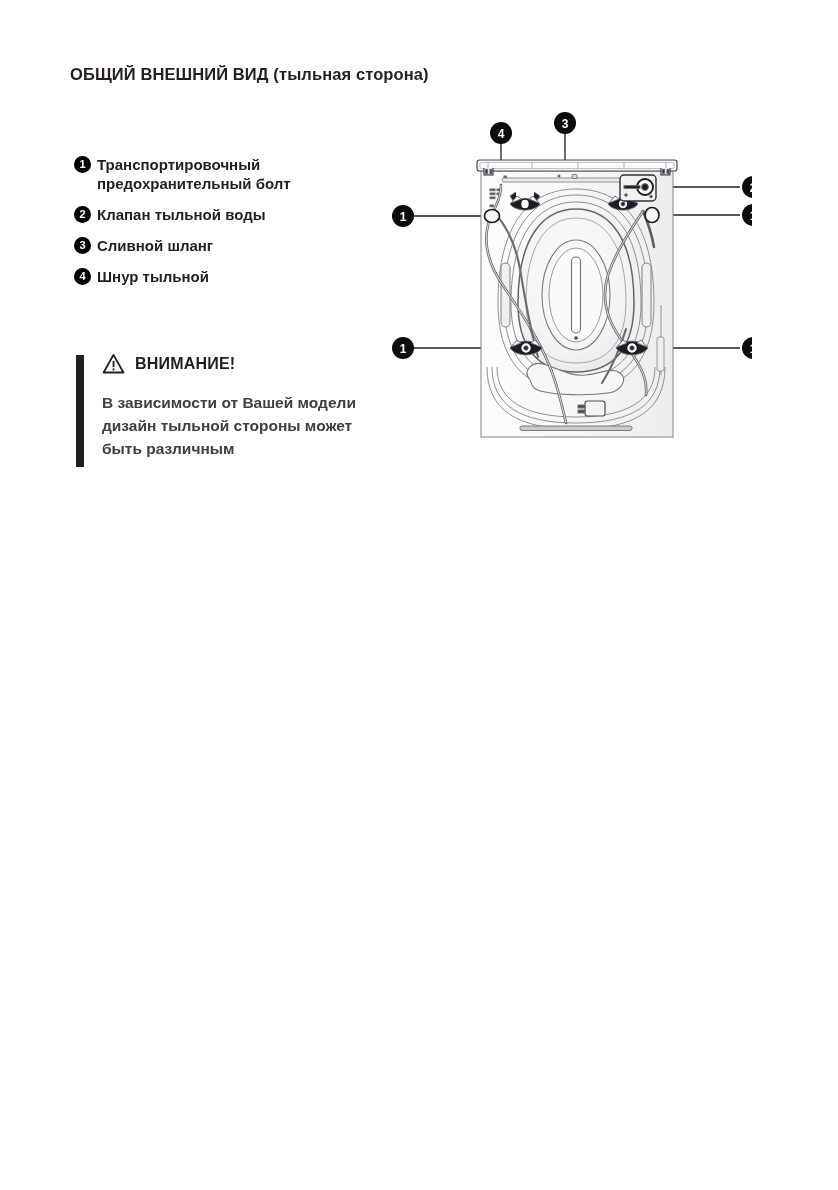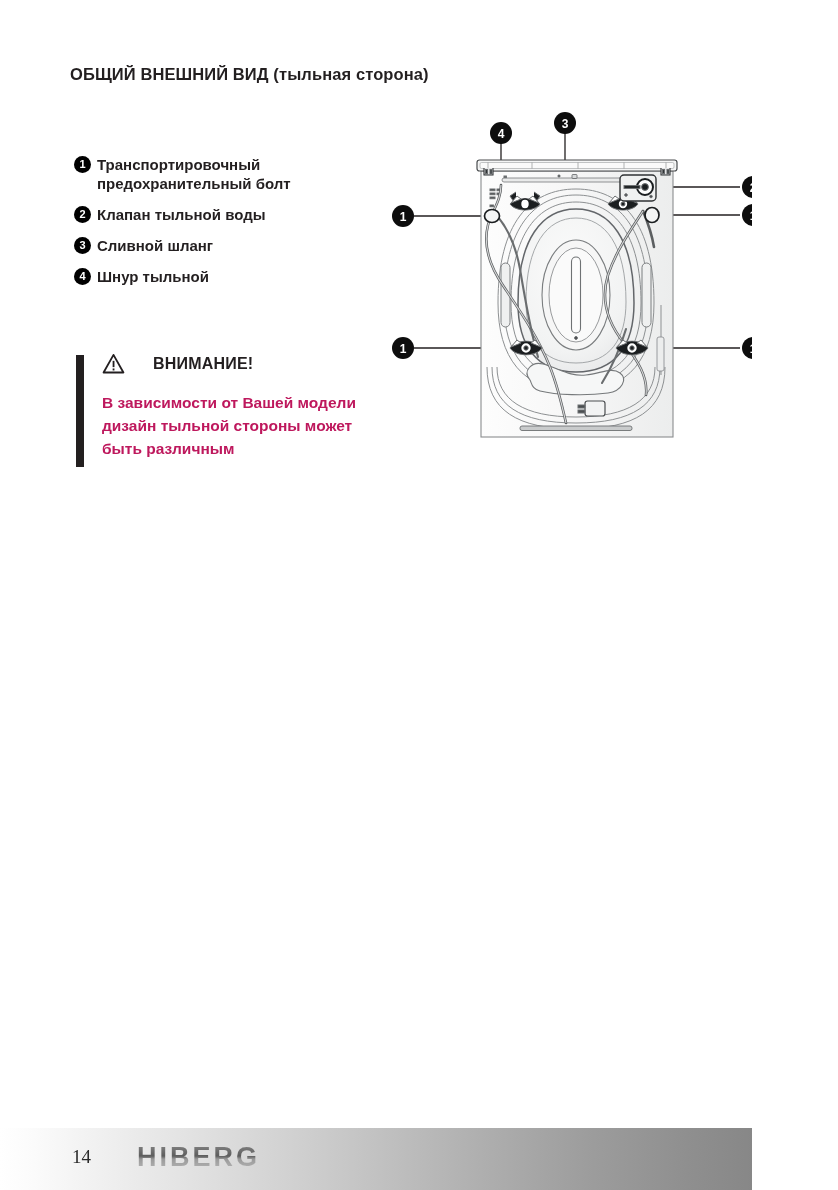--- a/index.html
+++ b/index.html
@@ -92,31 +92,31 @@
   }
   .warn-tri {
     width: 23px;
     height: 21px;
     display: block;
   }
   .warning-title {
     font-size: 16px;
     font-weight: bold;
     color: #231f20;
-    margin-left: 28px;
+    margin-left: 10px;
     letter-spacing: 0.2px;
   }
   .warning-body {
     position: absolute;
     left: 26px;
     top: 38px;
     font-size: 15.5px;
     font-weight: bold;
     line-height: 23px;
-    color: #be185d;
+    color: #404040;
     white-space: pre-line;
   }
 
   
   .figure {
     position: absolute;
     left: 380px;
     top: 105px;
     width: 410px;
     height: 360px;
@@ -418,18 +418,14 @@
           <text x="23" y="247.5" fill="#ffffff">1</text>
         </g>
         <g>
           <circle cx="373" cy="243" r="11" fill="#0d0d0d"></circle>
           <text x="373" y="247.5" fill="#ffffff">1</text>
         </g>
       </g>
     </svg>
   </div>
 
-  <div class="footer">
-    <div class="footer-page-num">14</div>
-    <div class="footer-brand">HIBERG</div>
-  </div>
 
 </div>
 
 </body></html>

